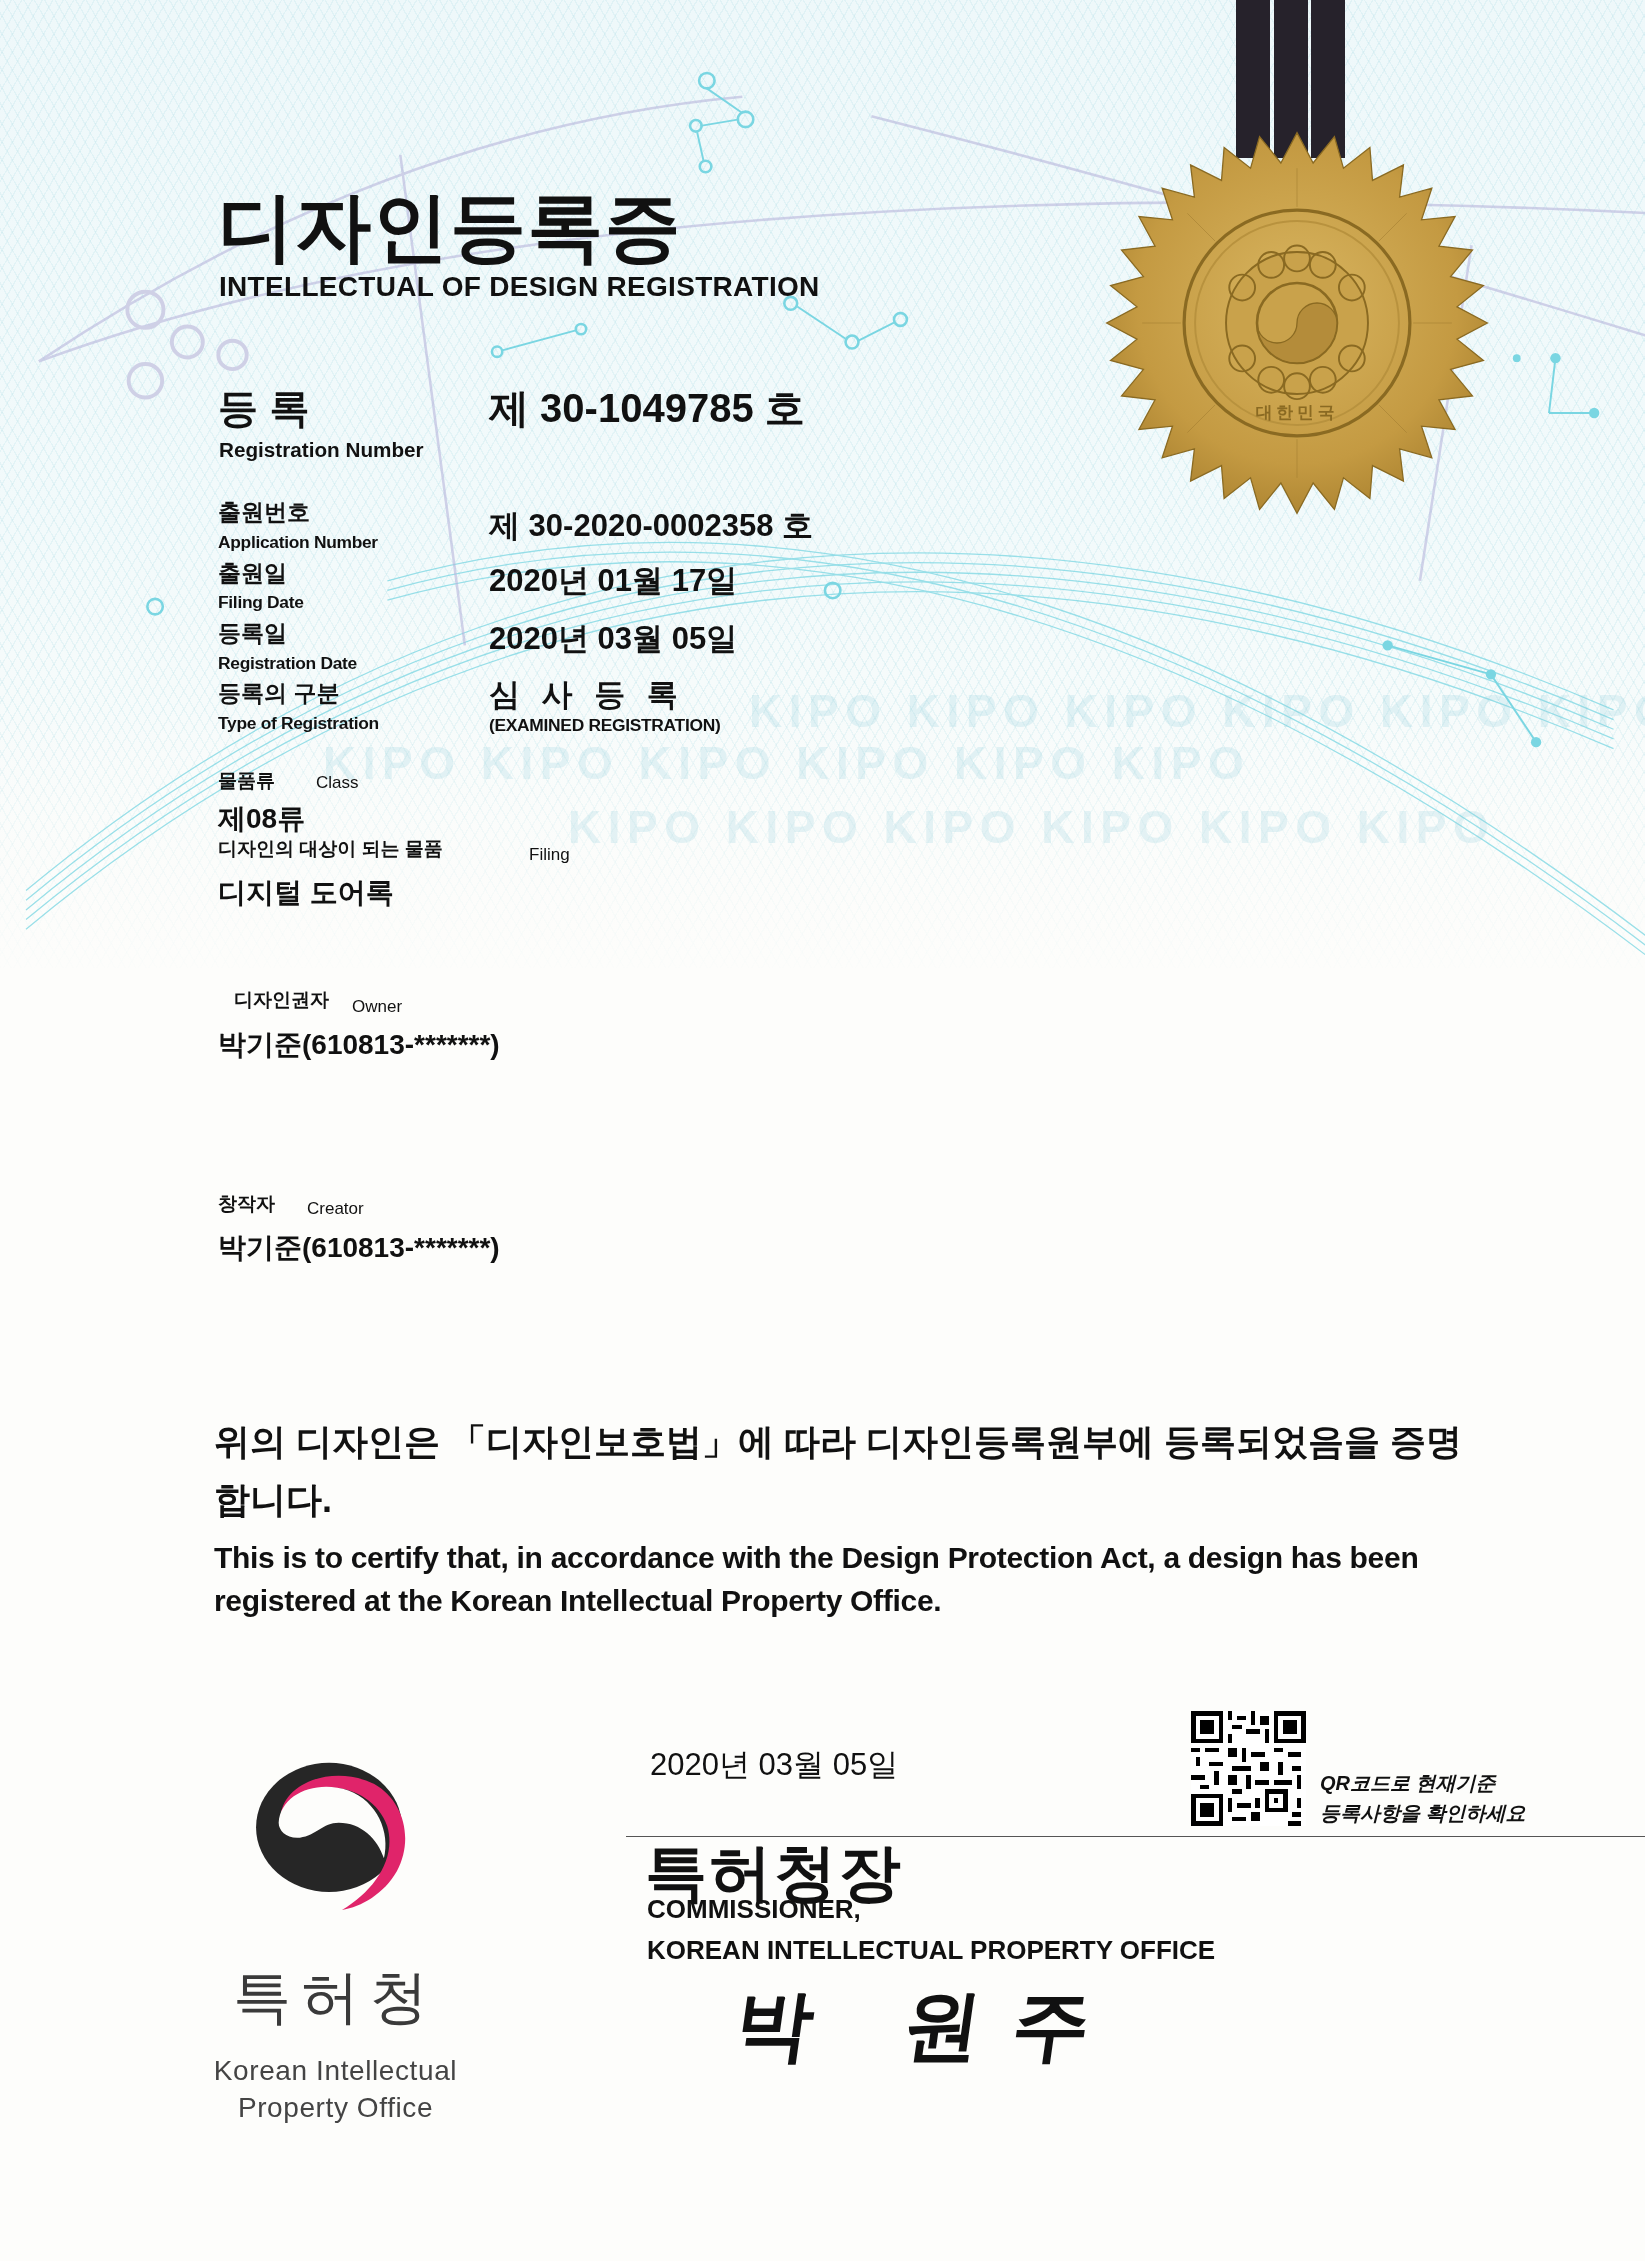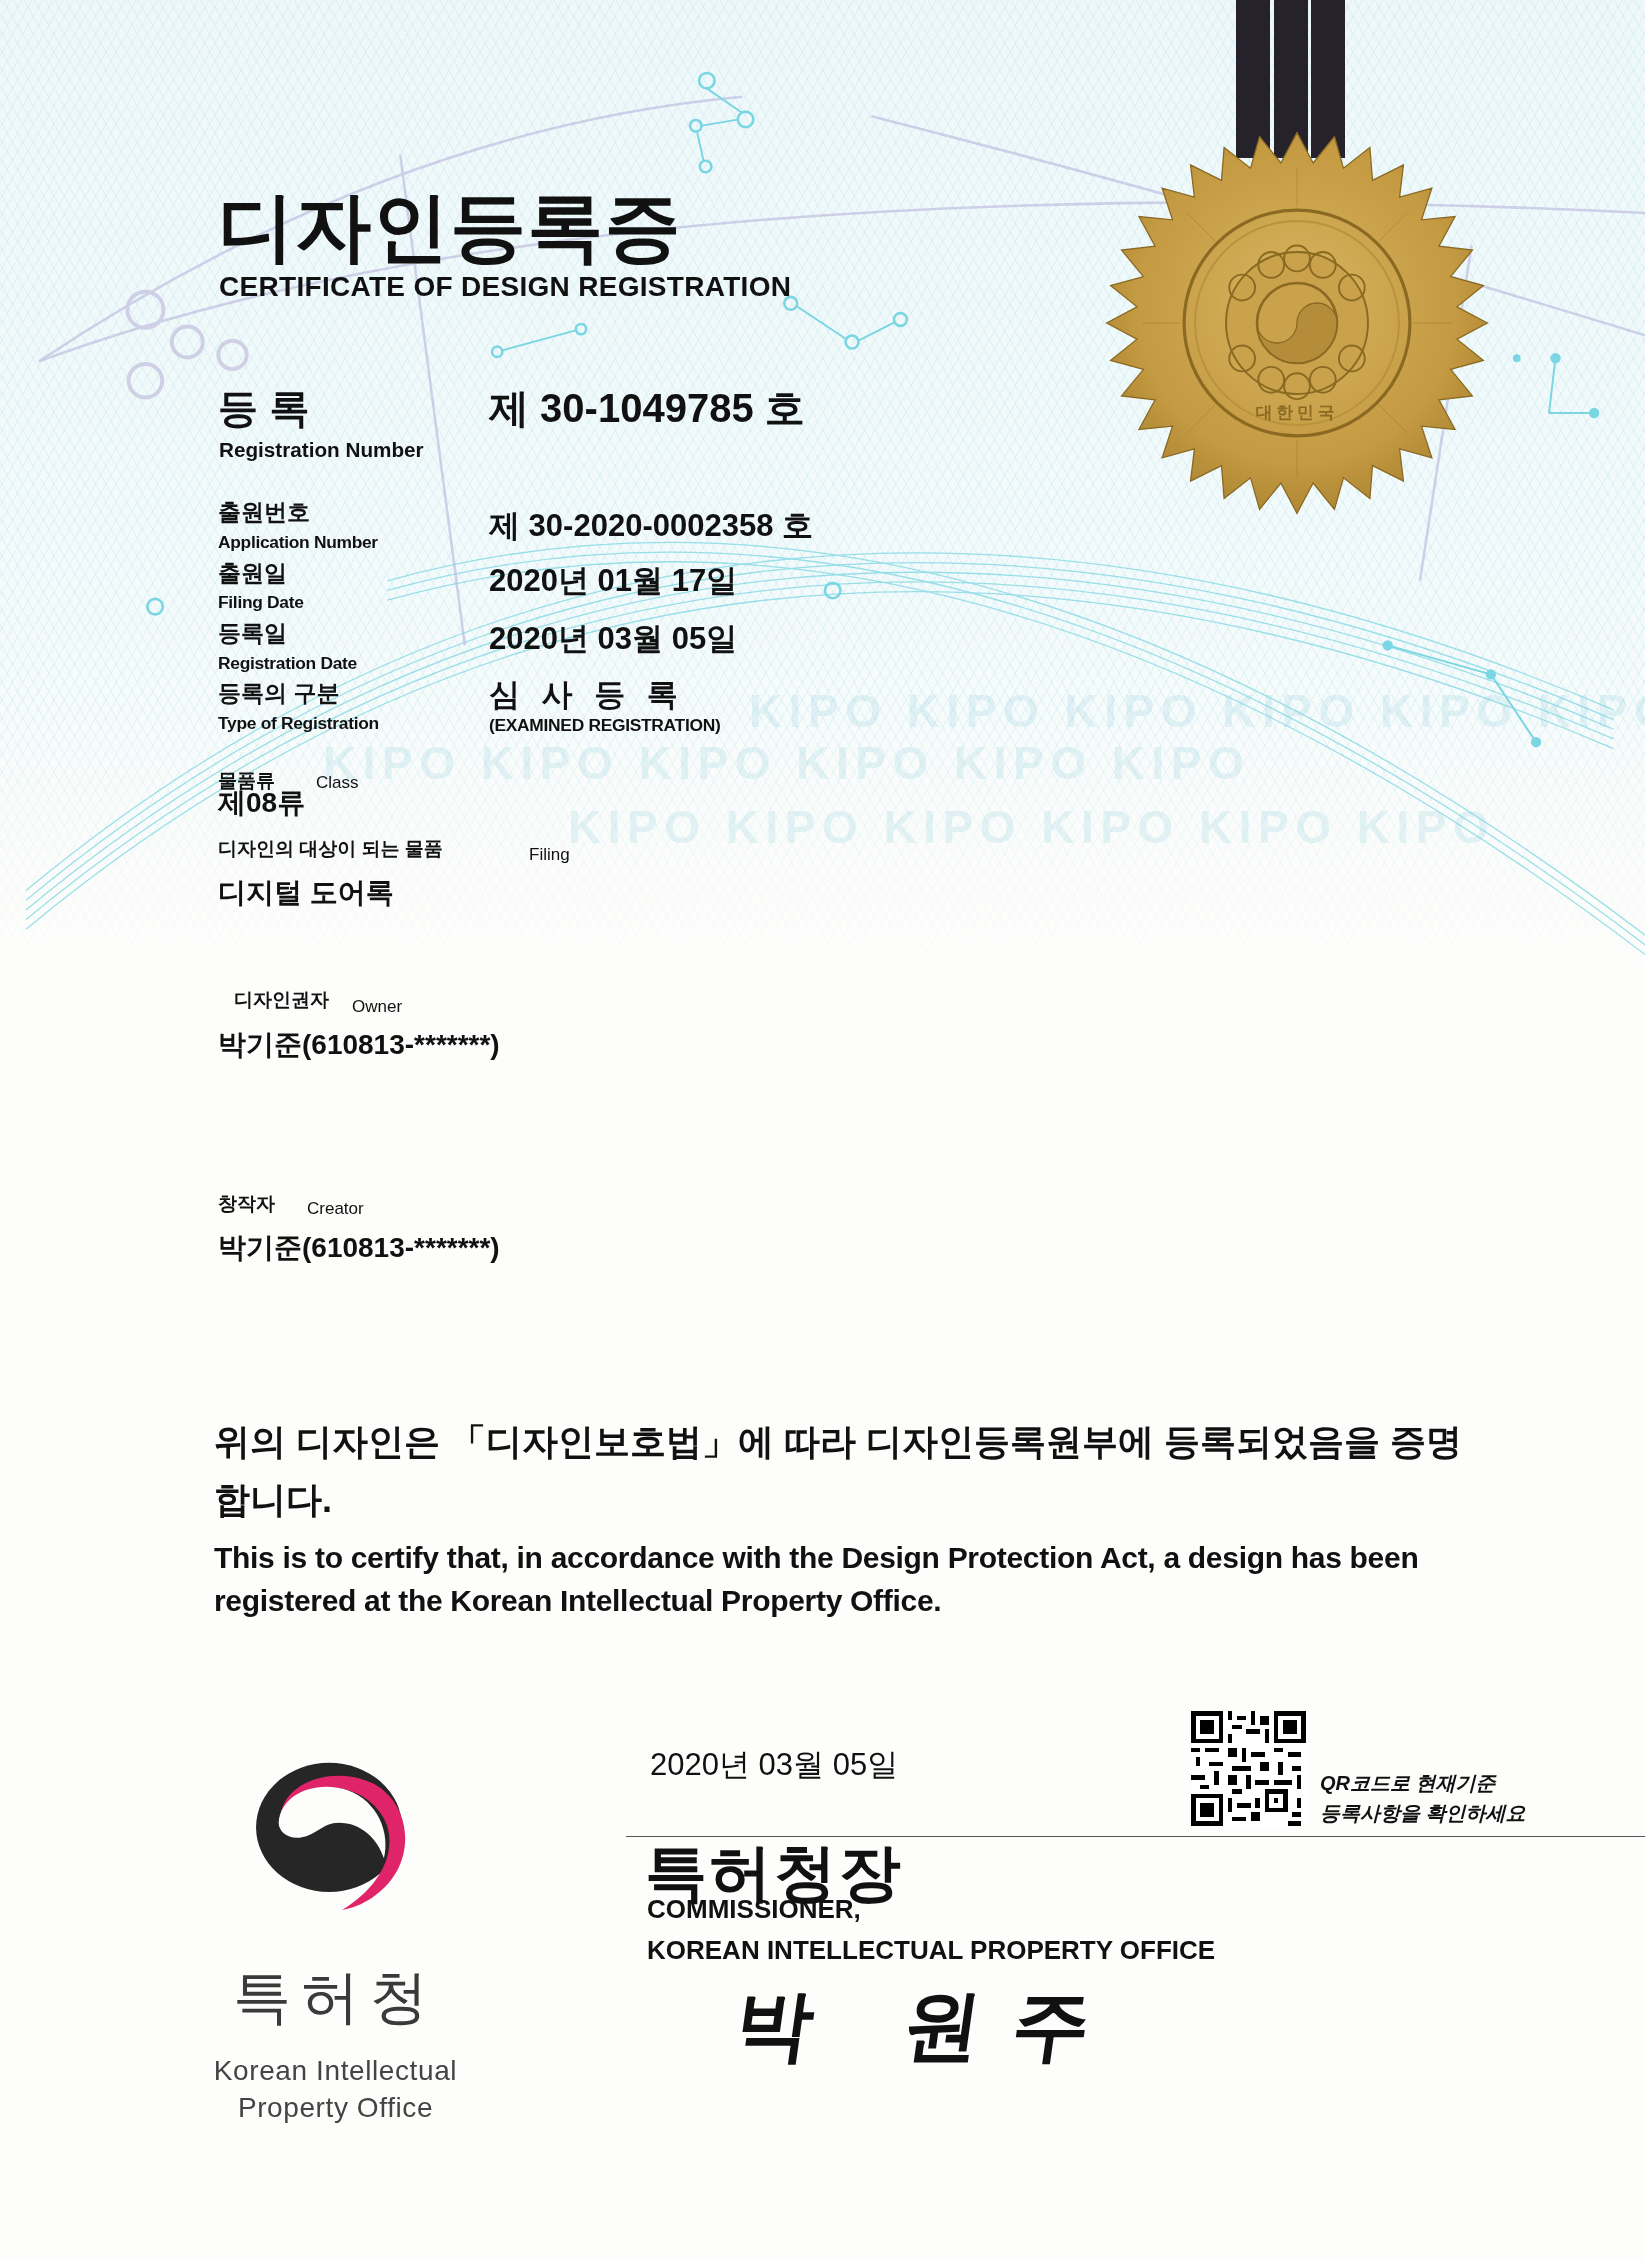--- a/index.html
+++ b/index.html
@@ -155,21 +155,21 @@
     <circle cx="-85" cy="55" r="20"></circle>
       <circle cx="-40" cy="88" r="20"></circle>
       <circle cx="0" cy="98" r="20"></circle>
     <circle cx="40" cy="88" r="20"></circle>
       <circle cx="85" cy="55" r="20"></circle>
   </g>
   <text x="0" y="148" text-anchor="middle" font-family="DejaVu Sans, sans-serif" font-size="26" font-weight="700" fill="#8a6a22" letter-spacing="6">대한민국</text>
 </svg>
 
 <div class="abs title-ko">디자인등록증</div>
-<div class="abs title-en">CERTIFICATE OF DESIGN REGISTRATION</div>
+<div class="abs title-en">INTELLECTUAL OF DESIGN REGISTRATION</div>
 
 <div class="abs reg-ko">등록</div>
 <div class="abs reg-en">Registration Number</div>
 <div class="abs reg-val">제 30-1049785 호</div>
 
 <div class="abs lbl-ko" style="left:218px; top:497px;">출원번호</div>
 <div class="abs lbl-en" style="left:218px; top:532px;">Application Number</div>
 <div class="abs val" style="left:489px; top:505px;">제 30-2020-0002358 호</div>
 
 <div class="abs lbl-ko" style="left:218px; top:558px;">출원일</div>
@@ -180,21 +180,21 @@
 <div class="abs lbl-en" style="left:218px; top:653px;">Registration Date</div>
 <div class="abs val" style="left:489px; top:618px;">2020년  03월  05일</div>
 
 <div class="abs lbl-ko" style="left:218px; top:678px;">등록의 구분</div>
 <div class="abs lbl-en" style="left:218px; top:713px;">Type of Registration</div>
 <div class="abs val" style="left:489px; top:674px; letter-spacing:6.5px;">심  사  등  록</div>
 <div class="abs lbl-en" style="left:489px; top:715px;">(EXAMINED REGISTRATION)</div>
 
 <div class="abs light-ko" style="left:218px; top:768px;">물품류</div>
 <div class="abs light-en" style="left:316px; top:773px;">Class</div>
-<div class="abs bold-val" style="left:218px; top:784px;text-align:center;">제08류</div>
+<div class="abs bold-val" style="left:218px; top:800px;text-align:center;">제08류</div>
 
 <div class="abs light-ko" style="left:218px; top:836px;">디자인의 대상이 되는 물품</div>
 <div class="abs light-en" style="left:529px; top:845px;">Filing</div>
 <div class="abs bold-val" style="left:218px; top:874px;">디지털 도어록</div>
 
 <div class="abs light-ko" style="left:218px; top:987px;margin-left:16px;">디자인권자</div>
 <div class="abs light-en" style="left:352px; top:997px;">Owner</div>
 <div class="abs bold-val" style="left:218px; top:1026px;">박기준(610813-*******)</div>
 
 <div class="abs light-ko" style="left:218px; top:1191px;">창작자</div>

